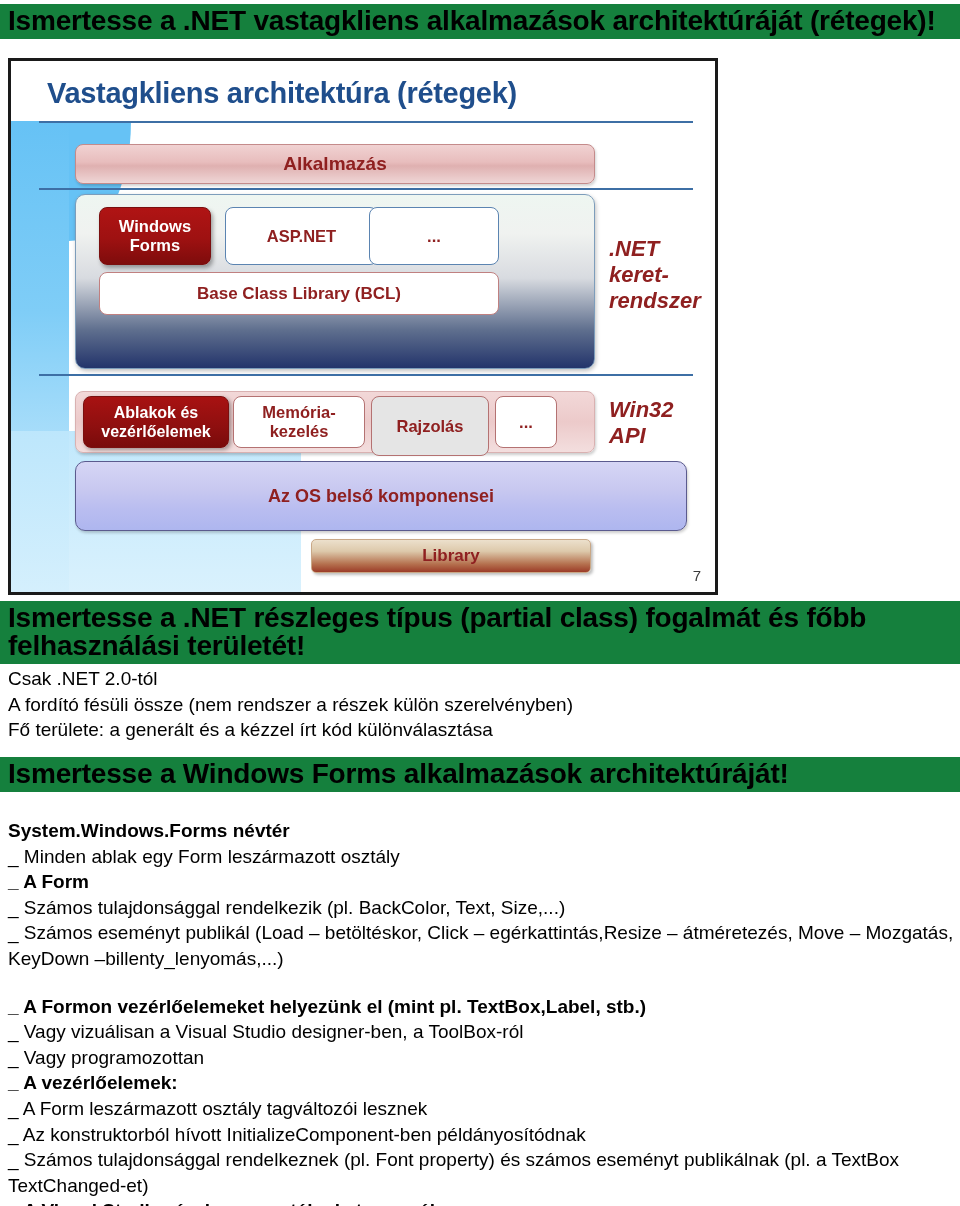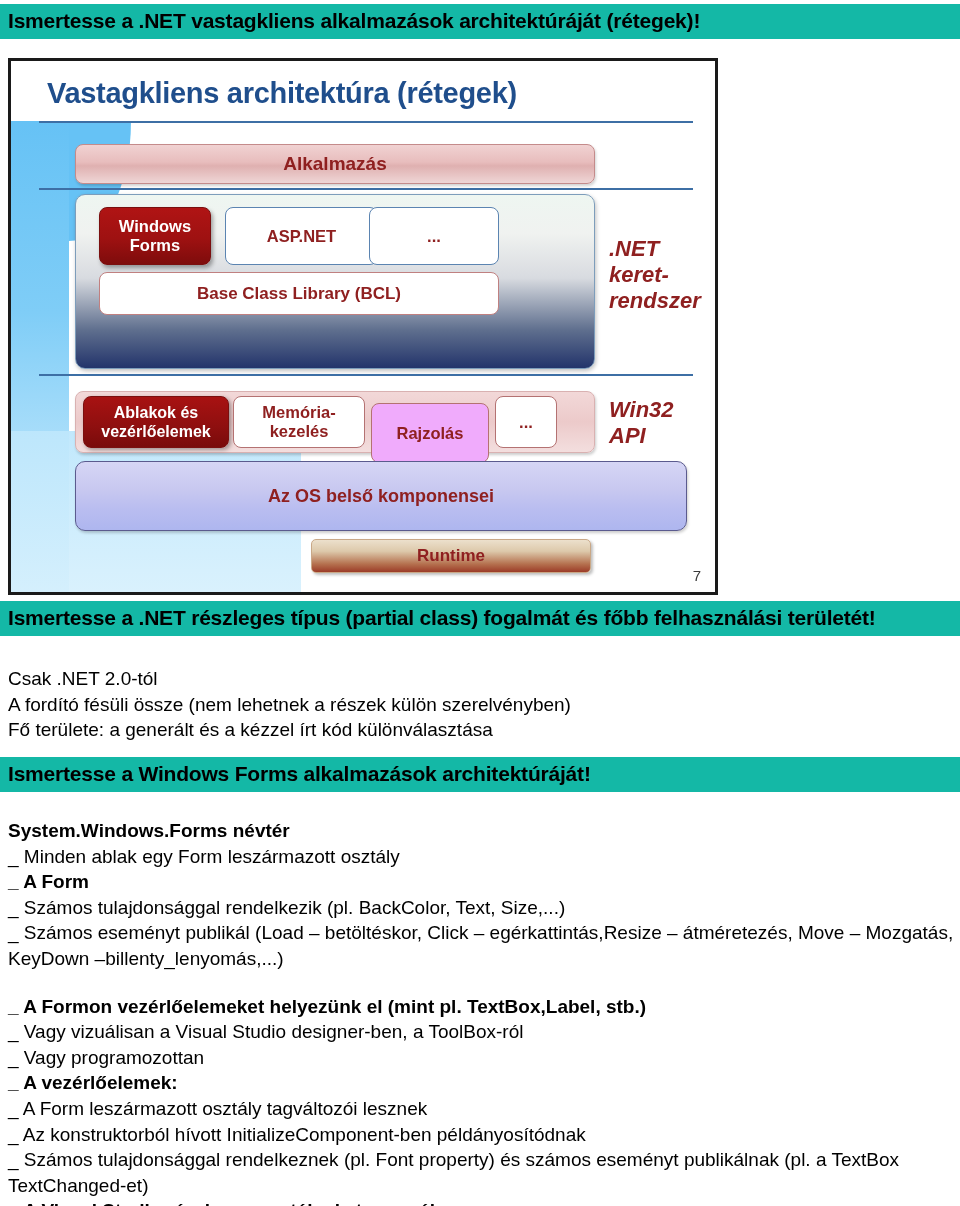--- a/index.html
+++ b/index.html
@@ -8,24 +8,24 @@
     width:960px; height:1206px;
     background:#ffffff;
     font-family:"Liberation Sans", sans-serif;
     color:#000;
     overflow:hidden;
     position:relative;
   }
 
   
   .qhead {
-    background:#14b8a6;
+    background:#15803d;
     color:#000;
     font-weight:bold;
-    font-size:21px;
+    font-size:28px;
     line-height:28px;
     letter-spacing:-0.2px;
     padding:3px 6px 4px 8px;
     width:100%;
   }
   #q1 { position:absolute; left:0; top:4px; width:960px; }
   #q2 { position:absolute; left:0; top:601px; width:960px; }
   #q3 { position:absolute; left:0; top:757px; width:960px; }
 
   
@@ -163,22 +163,22 @@
     color:#fff; font-size:16px; line-height:19px;
     flex-direction:column;
     box-shadow:2px 2px 4px rgba(0,0,0,0.35);
   }
   #box-memoria {
     left:222px; top:335px; width:132px; height:52px;
     background:#fff; border:1.5px solid #b47272;
     font-size:16.5px; line-height:19px; flex-direction:column;
   }
   #box-rajzolas {
-    left:360px; top:342px; width:118px; height:60px;
-    background:#f0abfc; border:1.5px solid #b47272;
+    left:360px; top:335px; width:118px; height:60px;
+    background:#e5e5e5; border:1.5px solid #b47272;
     font-size:16.5px;
   }
   #box-dots2 {
     left:484px; top:335px; width:62px; height:52px;
     background:#fff; border:1.5px solid #b47272;
     font-size:16.5px;
   }
 
   
   #box-os {
@@ -247,36 +247,36 @@
 
   <div id="win32-container"></div>
   <div id="box-ablakok" class="box" style="white-space:pre-line">Ablakok és
 vezérlőelemek</div>
   <div id="box-memoria" class="box" style="white-space:pre-line">Memória-
 kezelés</div>
   <div id="box-rajzolas" class="box">Rajzolás</div>
   <div id="box-dots2" class="box">...</div>
 
   <div id="box-os" class="box">Az OS belső komponensei</div>
-  <div id="box-driverek" class="box">Runtime</div>
+  <div id="box-driverek" class="box">Library</div>
 
   <div id="label-net" class="side-label" style="white-space:pre-line">.NET
 keret-
 rendszer</div>
   <div id="label-win32" class="side-label" style="white-space:pre-line">Win32
 API</div>
 
   <div id="page-num">7</div>
 </div>
 
 <div id="q2" class="qhead">Ismertesse a .NET részleges típus (partial class) fogalmát és főbb felhasználási területét!</div>
 
 <div id="block-a" class="body-block">
     <div class="line">Csak .NET 2.0-tól</div>
-    <div class="line">A fordító fésüli össze (nem lehetnek a részek külön szerelvényben)</div>
+    <div class="line">A fordító fésüli össze (nem rendszer a részek külön szerelvényben)</div>
     <div class="line">Fő területe: a generált és a kézzel írt kód különválasztása</div>
   </div>
 
 <div id="q3" class="qhead">Ismertesse a Windows Forms alkalmazások architektúráját!</div>
 
 <div id="block-b" class="body-block">
     <div class="line b">System.Windows.Forms névtér</div>
     <div class="line">_ Minden ablak egy Form leszármazott osztály</div>
     <div class="line b">_ A Form</div>
     <div class="line">_ Számos tulajdonsággal rendelkezik (pl. BackColor, Text, Size,...)</div>

